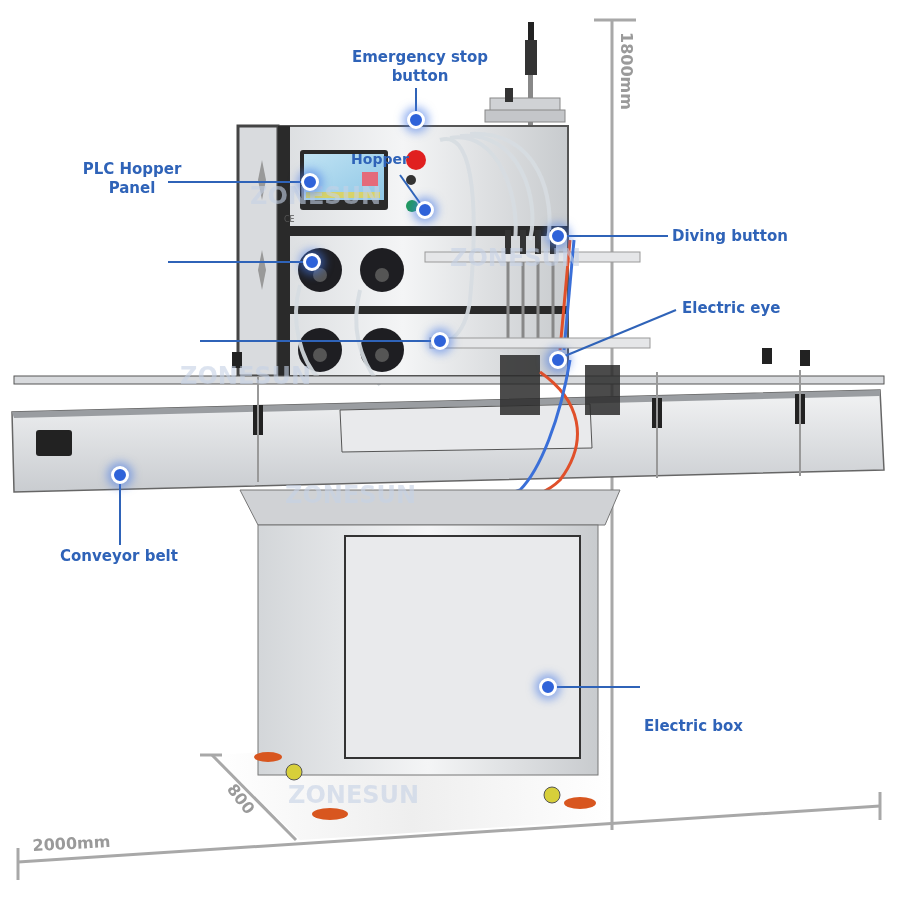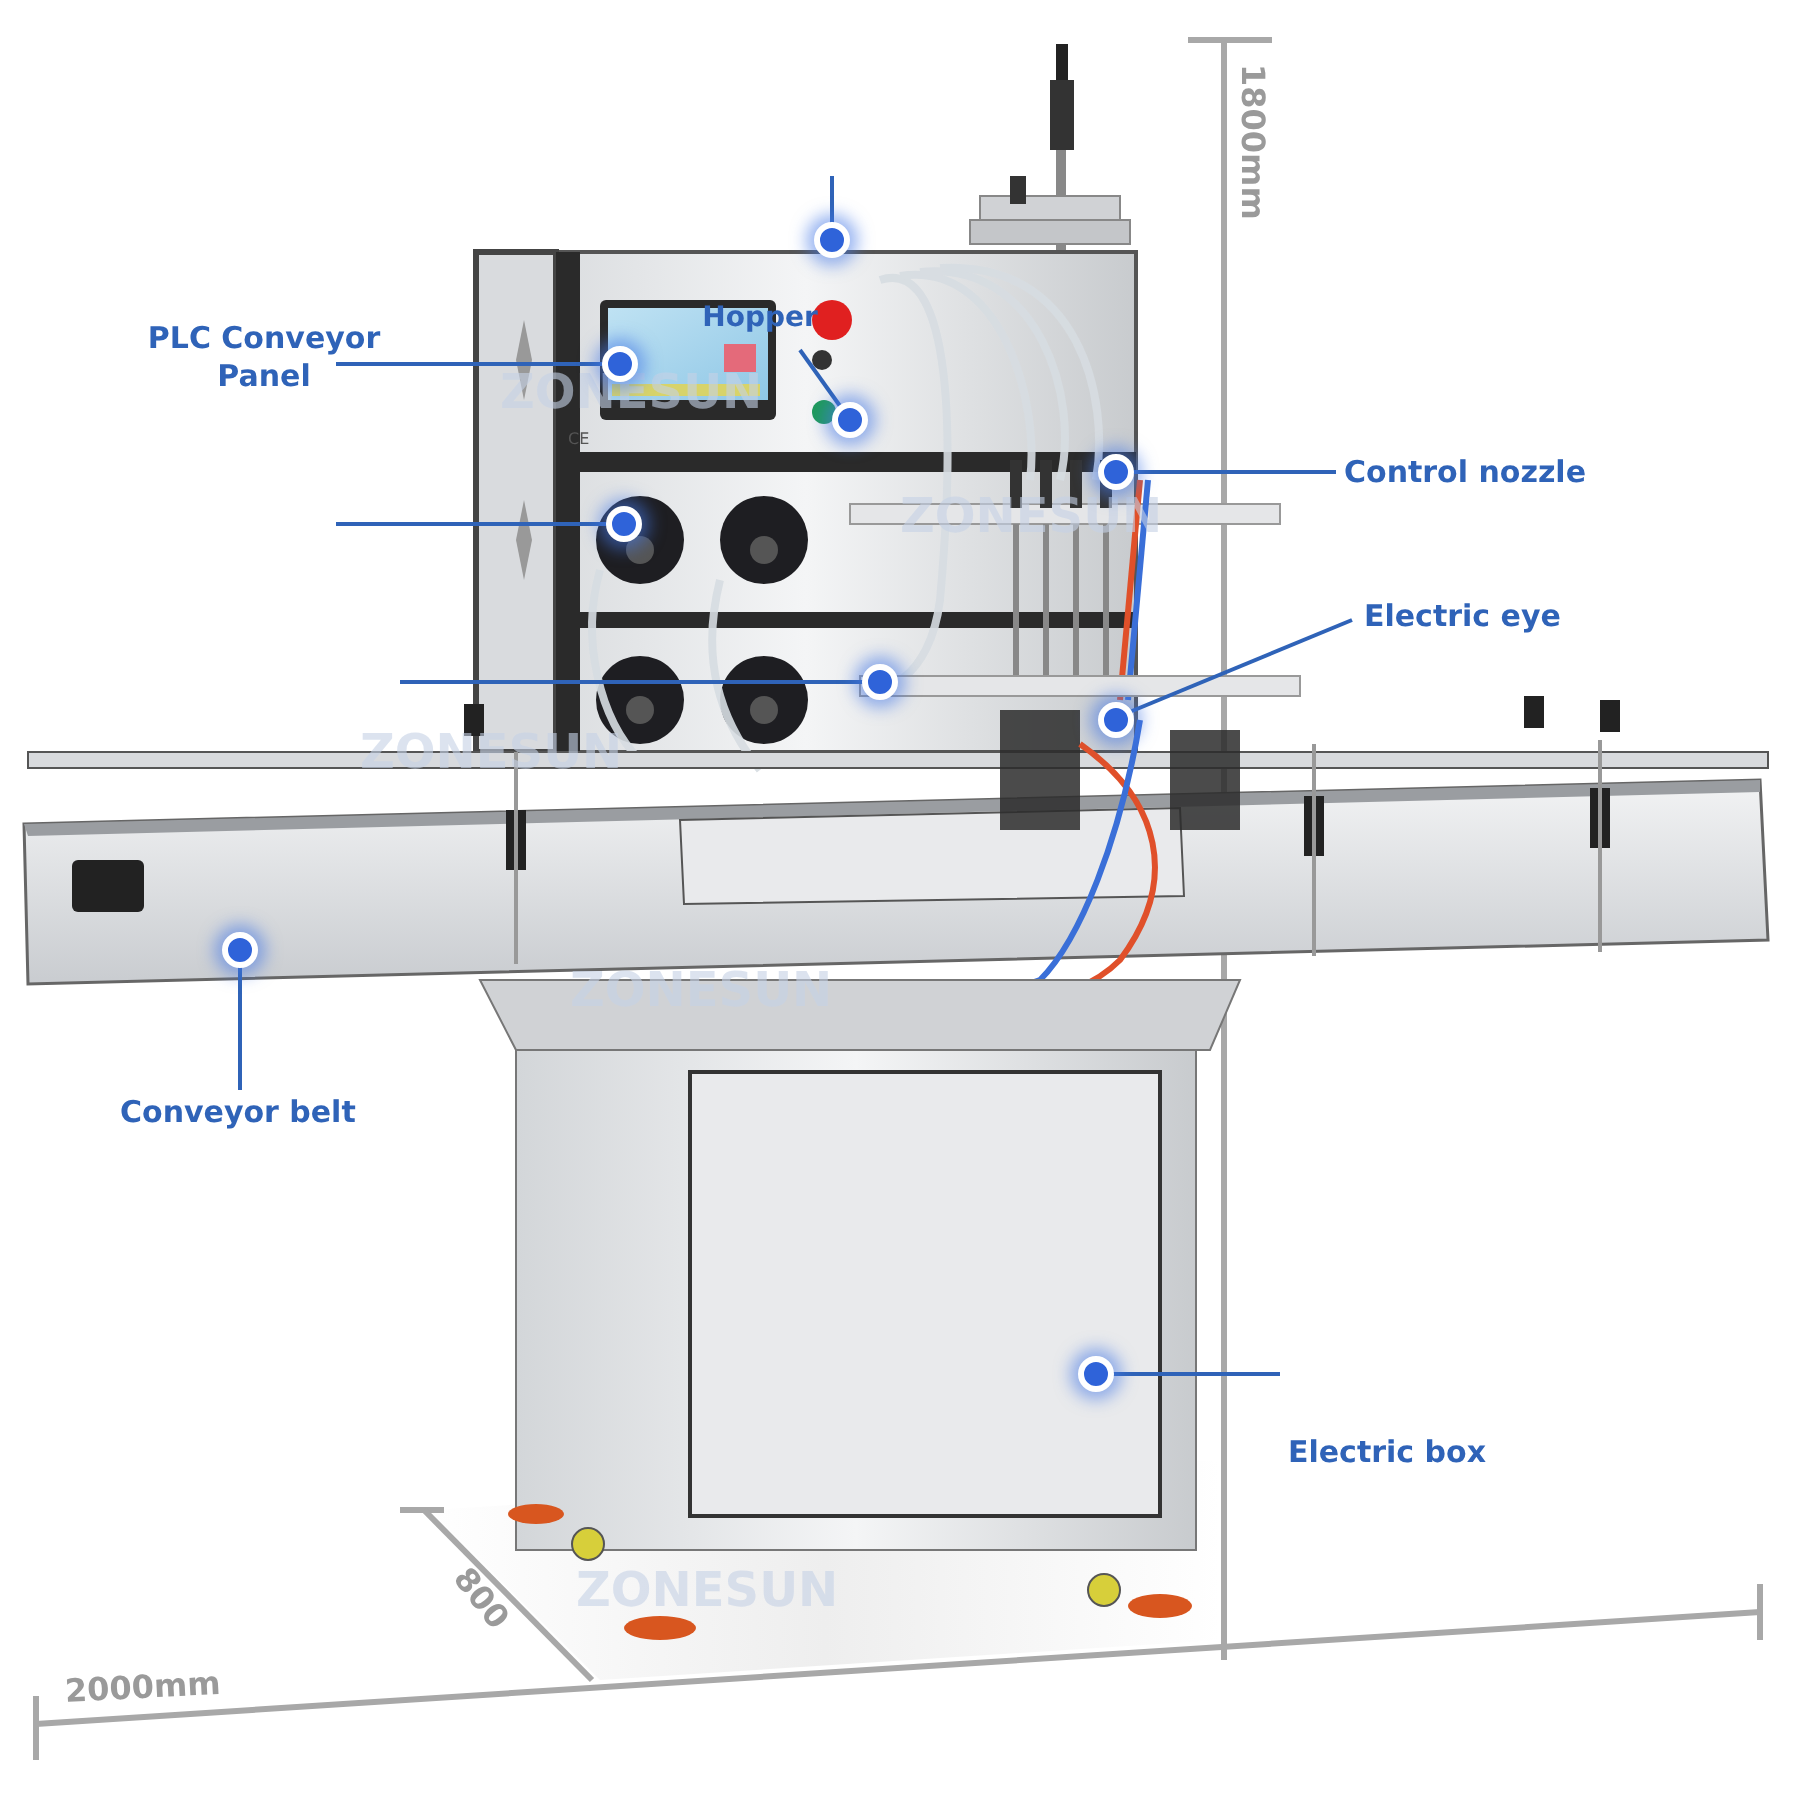--- a/index.html
+++ b/index.html
@@ -188,29 +188,33 @@
   <div class="dot" style="left:416px; top:120px;"></div>
   <div class="dot" style="left:310px; top:182px;"></div>
   <div class="dot" style="left:425px; top:210px;"></div>
   <div class="dot" style="left:312px; top:262px;"></div>
   <div class="dot" style="left:440px; top:341px;"></div>
   <div class="dot" style="left:558px; top:236px;"></div>
   <div class="dot" style="left:558px; top:360px;"></div>
   <div class="dot" style="left:120px; top:475px;"></div>
   <div class="dot" style="left:548px; top:687px;"></div>
 
+  <div class="label" style="left:340px; top:48px; width:160px;">
+    <div>Emergency stop</div>
+    <div>button</div>
+  </div>
   <div class="label" style="left:72px; top:160px; width:120px;">
-    <div>PLC Conveyor</div>
+    <div>PLC Hopper</div>
     <div>Panel</div>
   </div>
   <div class="label" style="left:345px; top:150px; width:70px; font-size:14px;">
     <div>Hopper</div>
   </div>
   <div class="label" style="left:672px; top:227px; text-align:left;">
-    <div>Control nozzle</div>
+    <div>Diving button</div>
   </div>
   <div class="label" style="left:682px; top:299px; text-align:left;">
     <div>Electric eye</div>
   </div>
   <div class="label" style="left:60px; top:547px; text-align:left;">
     <div>Conveyor belt</div>
   </div>
   <div class="label" style="left:644px; top:677px; text-align:left;margin-top:40px;">
     <div>Electric box</div>
   </div>

